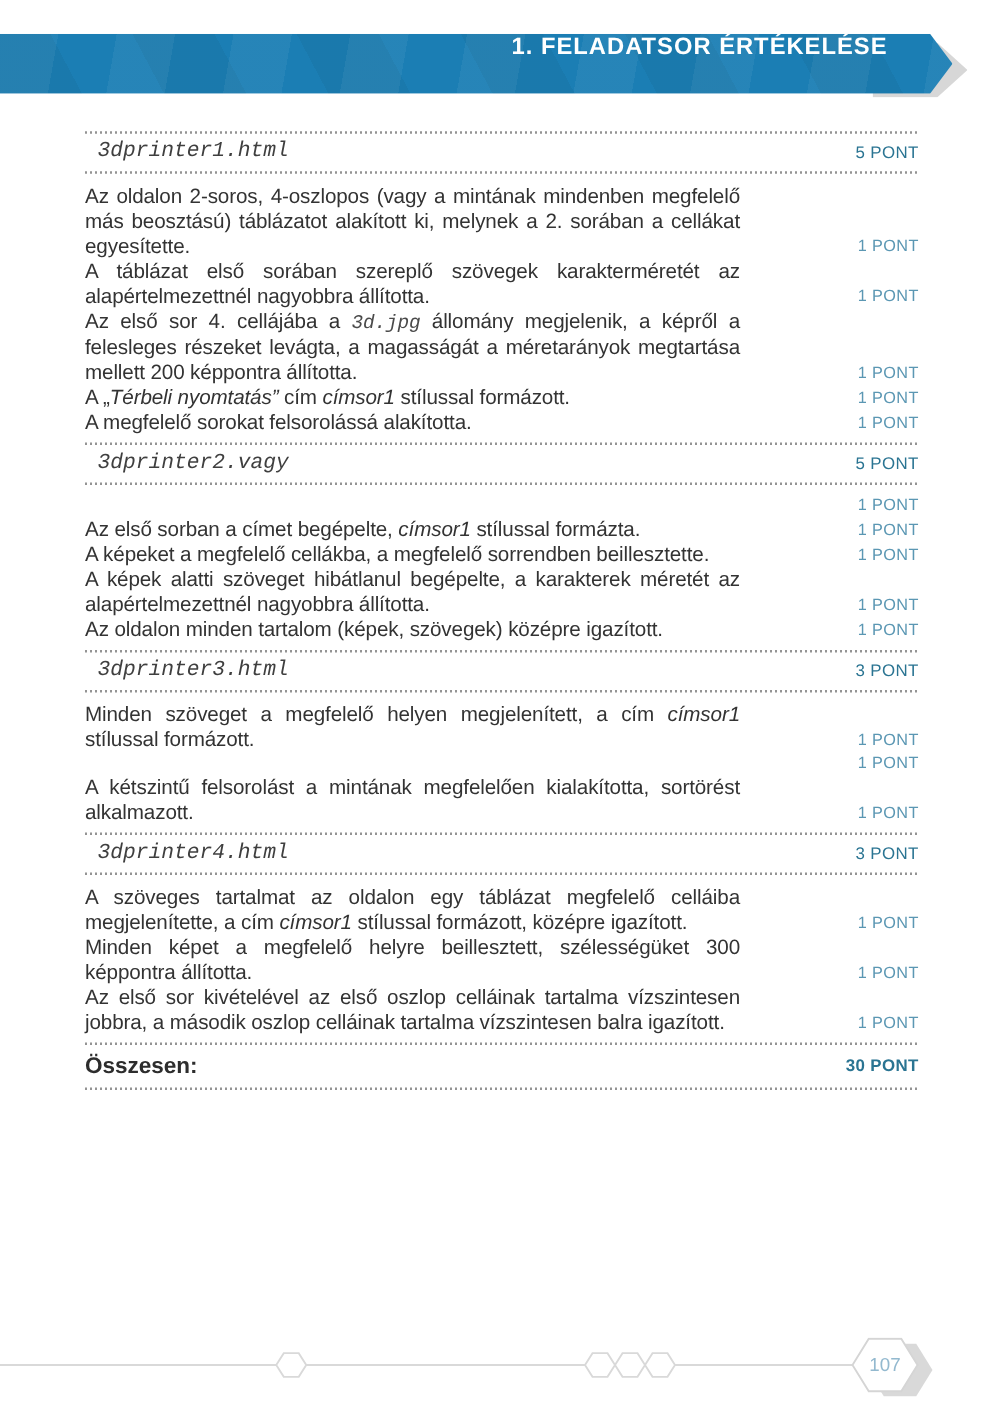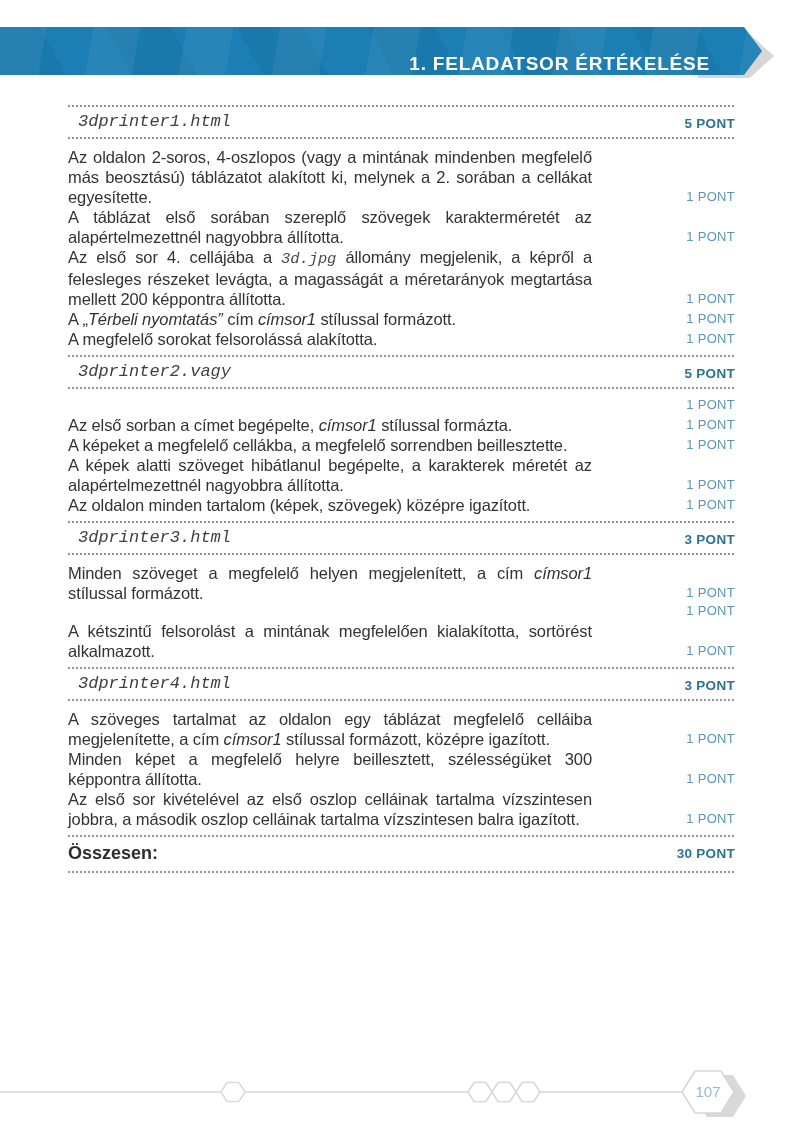--- a/index.html
+++ b/index.html
@@ -3,35 +3,35 @@
 <meta charset="utf-8">
 <style>
   html,body{margin:0;padding:0;background:#ffffff;}
   .page{position:relative;width:800px;height:1134px;background:#fff;overflow:hidden;
         font-family:"Liberation Sans",sans-serif;color:#333;}
 
   
   .banner-shadow{position:absolute;left:698px;top:34px;width:76px;height:44px;background:#d7d7d7;
         clip-path:polygon(0 0,68% 0,100% 50%,68% 100%,0 100%);}
   .banner{position:absolute;left:0;top:27px;width:762px;height:48px;box-sizing:border-box;
-        display:flex;align-items:flex-end;justify-content:flex-end;padding-right:52px;
+        display:flex;align-items:flex-start;justify-content:flex-end;padding-right:52px;
         background:
           repeating-linear-gradient(100deg, rgba(255,255,255,.05) 0 46px, rgba(255,255,255,0) 46px 92px),
           repeating-linear-gradient(62deg, rgba(0,0,0,.045) 0 58px, rgba(0,0,0,0) 58px 116px),
           #1b7eb4;
         clip-path:polygon(0 0,744px 0,762px 50%,744px 100%,0 100%);}
   .banner-title{color:#fff;font-size:19px;font-weight:bold;letter-spacing:.8px;}
 
   
   .content{position:absolute;left:68px;top:105px;width:667px;}
   .dotted{height:2px;background:repeating-linear-gradient(to right,#949494 0 2px,transparent 2px 4px);}
-  .section-header{display:flex;align-items:flex-end;padding:5px 0 6px;}
+  .section-header{display:flex;align-items:center;padding:5px 0 6px;}
   .filename{padding-left:10px;font-family:"Liberation Mono",monospace;font-style:italic;
         font-size:17px;color:#3f3f3f;}
-  .section-points{margin-left:auto;font-size:13.5px;font-weight:bold;color:#2a7492;letter-spacing:.3px;}
+  .section-points{margin-left:auto;font-size:13.5px;font-weight:normal;color:#2a7492;letter-spacing:.3px;}
   .items{padding:8px 0 6px;}
   .item-row{display:flex;align-items:flex-end;}
   .item-text{flex:0 0 524px;font-size:16.5px;line-height:20px;text-align:justify;color:#333;
         letter-spacing:-.1px;}
   .item-text .it{font-style:italic;}
   .item-text .mono-inline{font-family:"Liberation Mono",monospace;font-style:italic;color:#4a4a4a;
         font-size:15.5px;}
   .item-points{flex:1;text-align:right;font-size:13px;color:#5b97b3;letter-spacing:.3px;
         padding-bottom:3px;white-space:nowrap;}
   .summary-row{display:flex;align-items:center;padding:6px 0 7px;text-align:center;}

